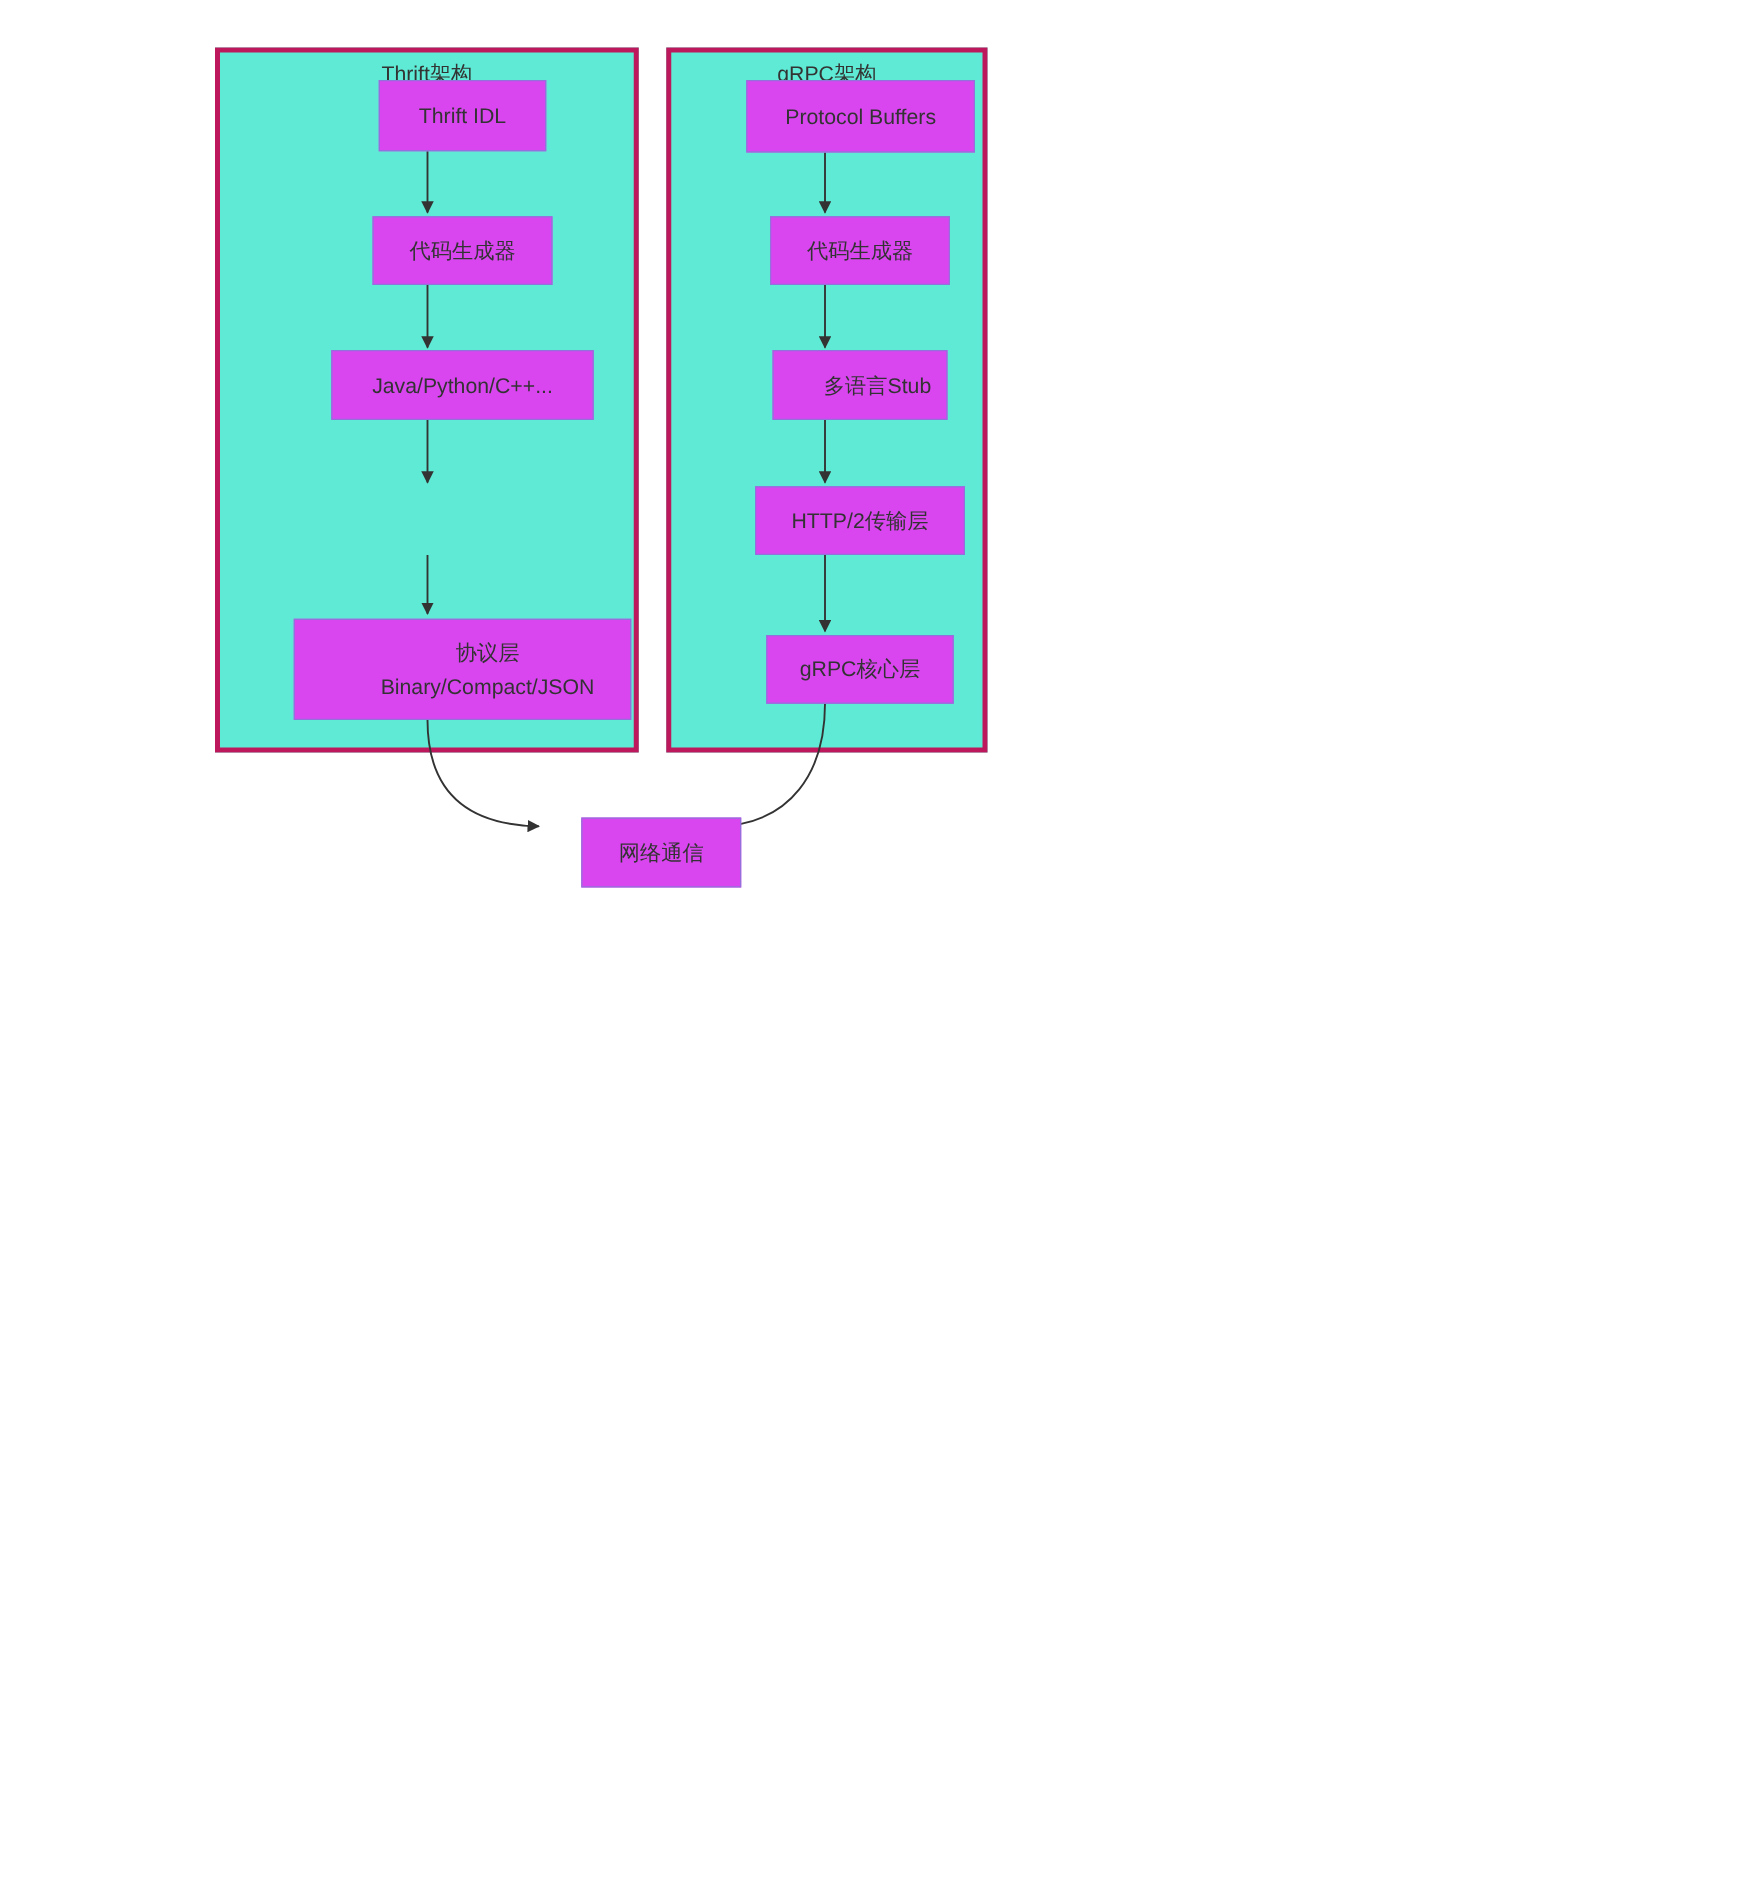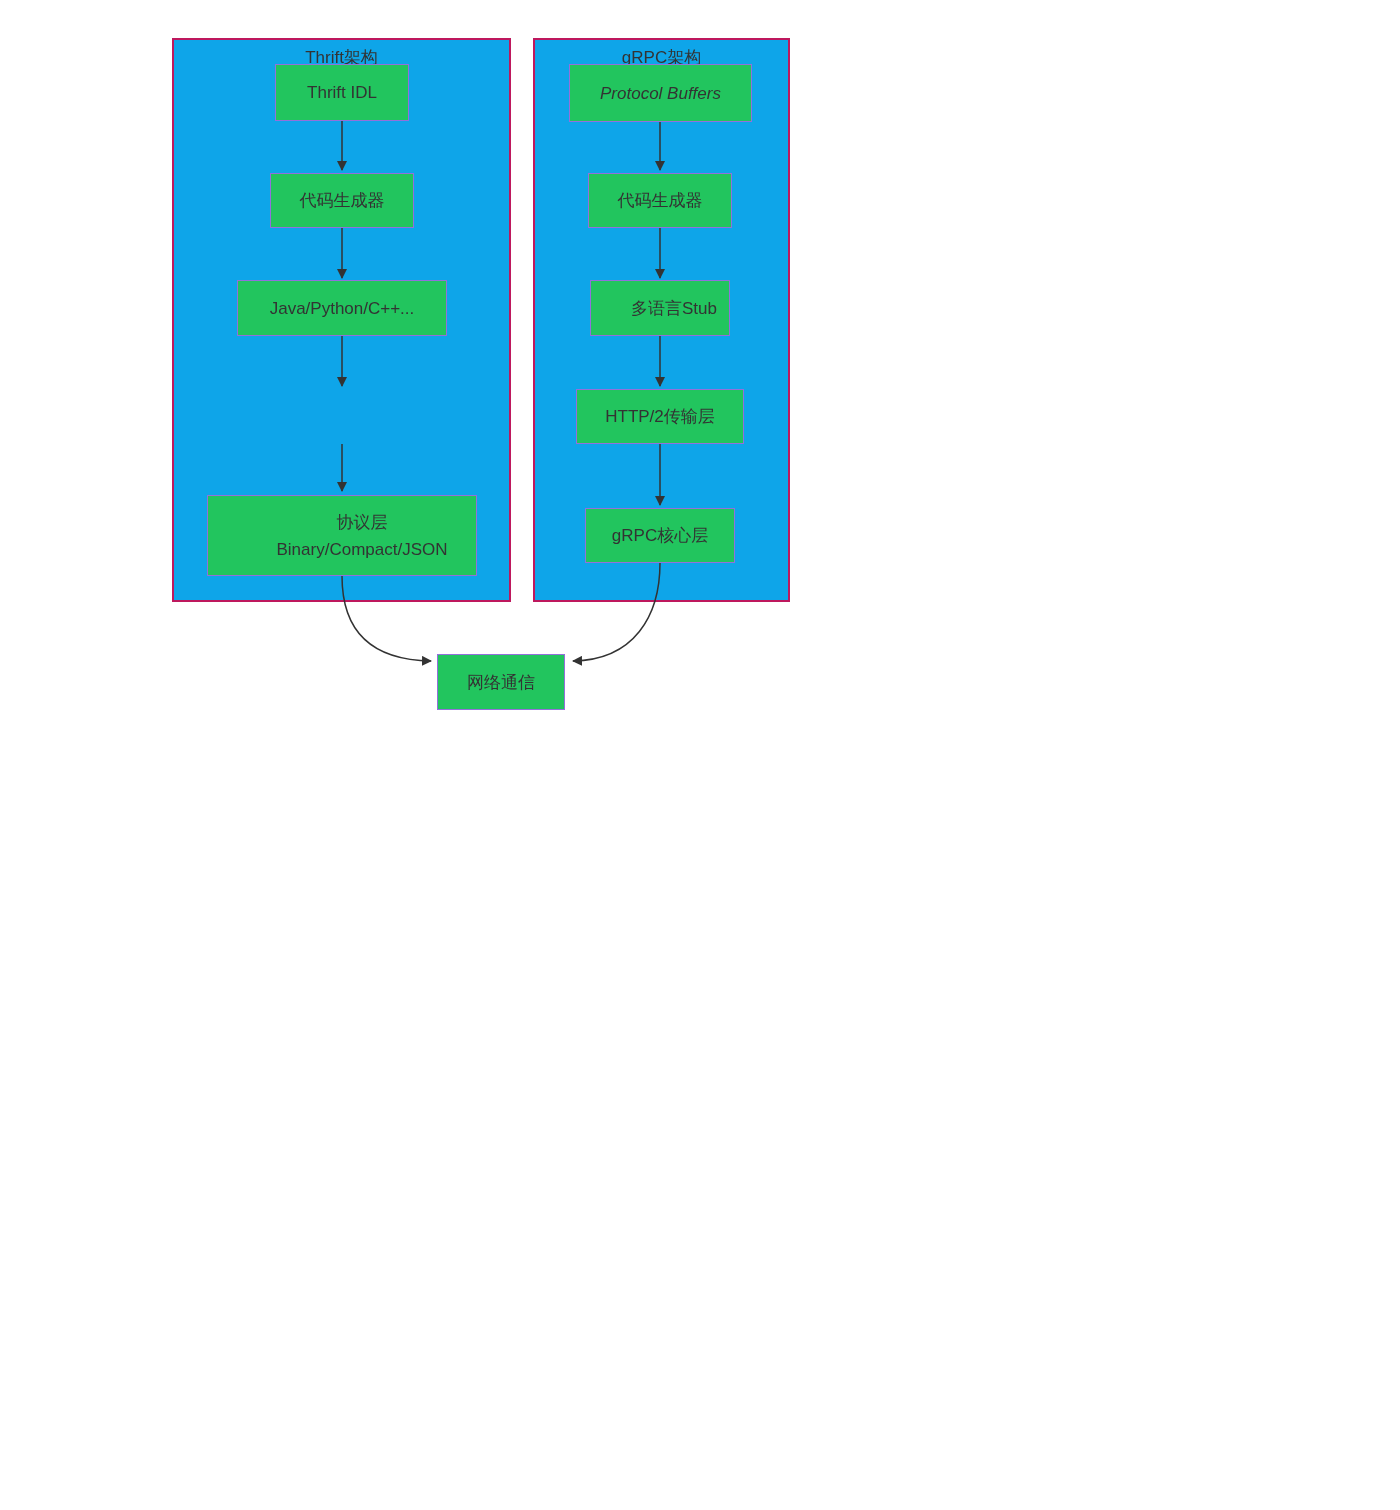--- a/index.html
+++ b/index.html
@@ -16,44 +16,45 @@
     overflow: hidden;
   }
   .edges {
     position: absolute;
     left: 0; top: 0;
     width: 1400px; height: 1510px;
     pointer-events: none;
   }
   .cluster {
     position: absolute;
-    background: #0ea5e9;
-    border: 2px solid #be185d;
+    background: #5eead4;
+    border: 4px solid #be185d;
   }
   .cluster-title {
     position: absolute;
     top: 6px;
     left: 0;
     width: 100%;
     text-align: center;
     font-size: 17px;
     color: #333333;
   }
   .node {
     position: absolute;
-    background: #22c55e;
+    background: #d946ef;
     border: 1px solid #9370db;
     display: flex;
     flex-direction: column;
     align-items: center;
     justify-content: center;
     text-align: center;
     font-size: 17px;
     color: #333333;
     line-height: 27px;
+    margin-left: 28px;
   }
   .watermark {
     position: absolute;
     top: 1440px;
     right: 28px;
     font-size: 36px;
     font-weight: bold;
     letter-spacing: 1px;
     color: #ffffff;
     text-shadow:
@@ -104,21 +105,21 @@
     <span>代码生成器</span>
   </div>
   <div class="node" style="left:237px; top:280px; width:210px; height:56px;">
     <span>Java/Python/C++...</span>
   </div>
   <div class="node" style="left:207px; top:495px; width:270px; height:81px;padding-left:40px;">
     <span>协议层</span>
     <span>Binary/Compact/JSON</span>
   </div>
 
-  <div class="node" style="left:569px; top:64px; width:183px; height:58px;font-style:italic;">
+  <div class="node" style="left:569px; top:64px; width:183px; height:58px;">
     <span>Protocol Buffers</span>
   </div>
   <div class="node" style="left:588px; top:173px; width:144px; height:55px;">
     <span>代码生成器</span>
   </div>
   <div class="node" style="left:590px; top:280px; width:140px; height:56px;padding-left:28px;">
     <span>多语言Stub</span>
   </div>
   <div class="node" style="left:576px; top:389px; width:168px; height:55px;">
     <span>HTTP/2传输层</span>

